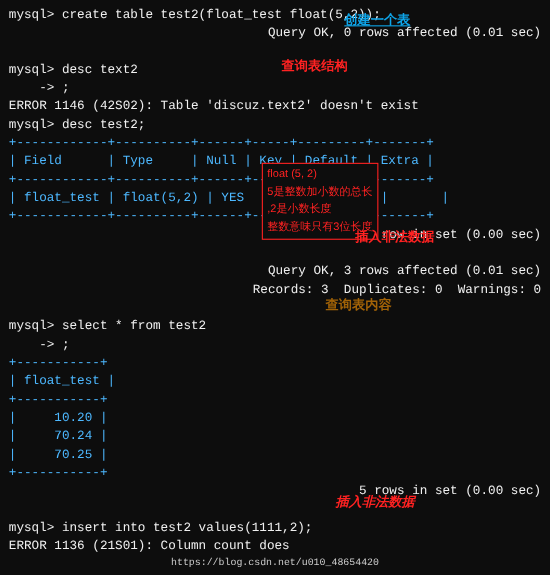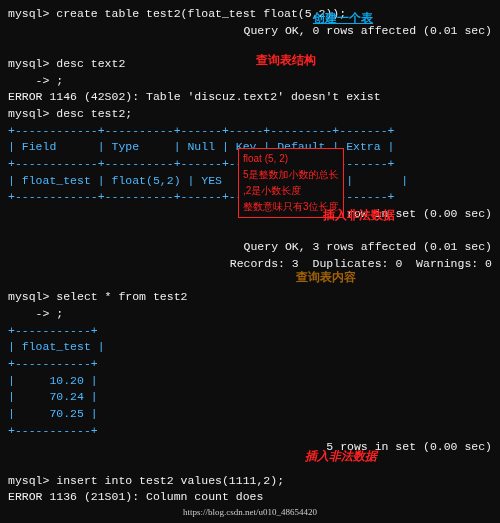--- a/index.html
+++ b/index.html
@@ -39,21 +39,21 @@
       white-space: nowrap;
       pointer-events: none;
     }
     .watermark {
       position: absolute;
       bottom: 6px;
       left: 50%;
       transform: translateX(-50%);
       color: #cccccc;
       font-size: 9px;
-      font-family: Liberation Serif, serif;
+      font-family: Liberation Mono, monospace;
       white-space: nowrap;
     }
     .float-note {
       position: absolute;
       background: #0d0d0d;
       color: #ff0000;
       font-family: 'Microsoft YaHei', Arial, sans-serif;
       font-size: 11px;
       font-weight: normal;
       line-height: 1.5;

